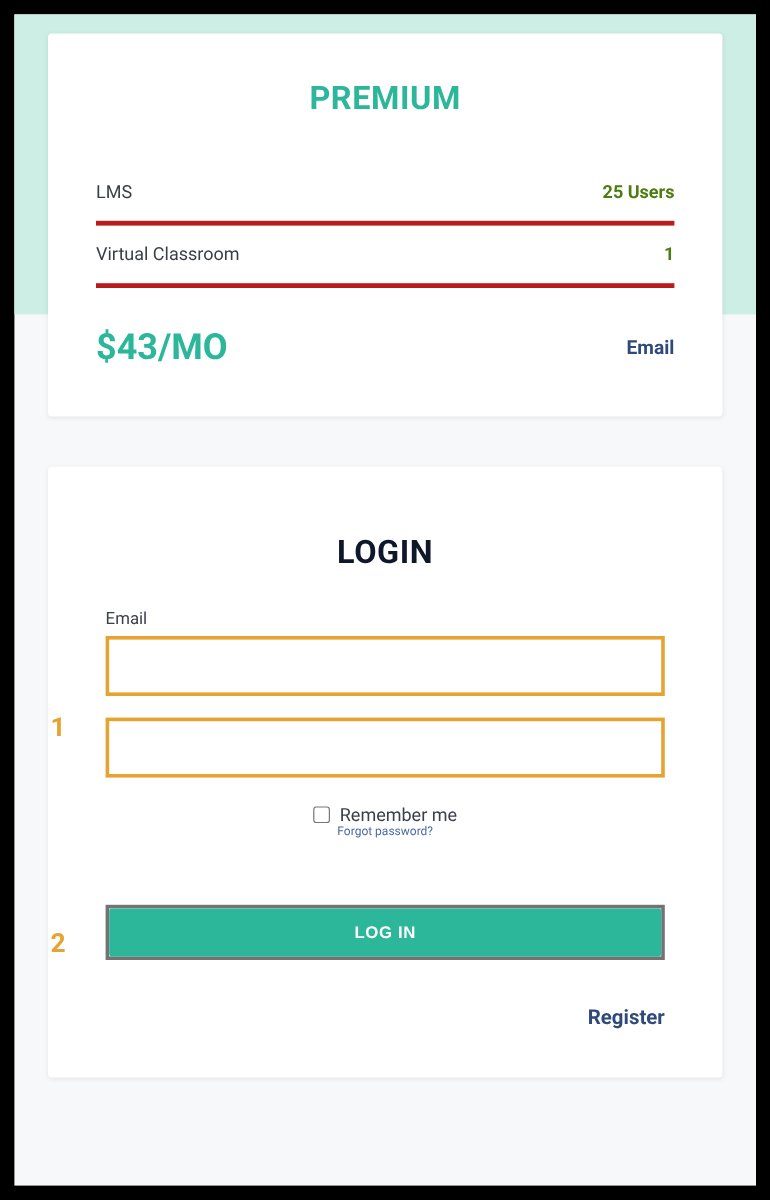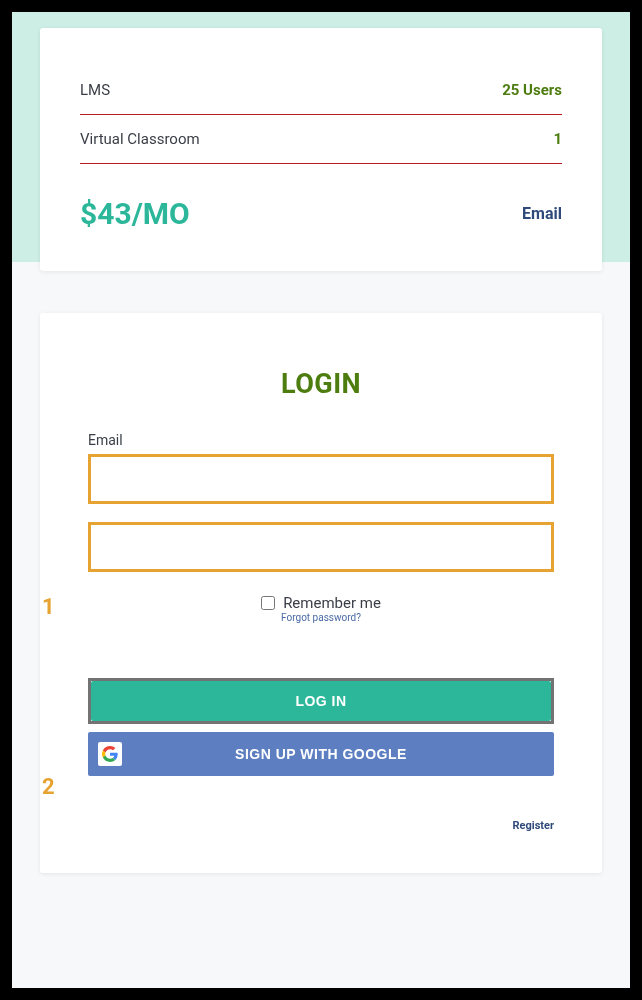--- a/index.html
+++ b/index.html
@@ -41,21 +41,21 @@
     font-size: 27px;
     font-weight: 700;
     letter-spacing: 0.5px;
     margin-bottom: 38px;
   }
   .plan-row {
     display: flex;
     justify-content: space-between;
     align-items: center;
     padding: 15px 0;
-    border-bottom: 1px solid #b91c1c;
+    border-bottom: 4px solid #b91c1c;
     font-size: 15px;
     color: #3a3f47;
   }
   .plan-row .label { font-weight: 400; }
   .plan-row .value { font-weight: 700; color: #4d7c0f; }
   .plan-footer {
     display: flex;
     justify-content: space-between;
     align-items: center;
     margin-top: 32px;
@@ -73,21 +73,21 @@
   }
   .login-card {
     background: #fff;
     border-radius: 3px;
     box-shadow: 0 1px 4px rgba(0,0,0,0.08);
     padding: 55px 48px 40px 48px;
     position: relative;
   }
   .login-title {
     text-align: center;
-    color: #4d7c0f;
+    color: #0f172a;
     font-size: 27px;
     font-weight: 700;
     letter-spacing: 0.5px;
     margin-bottom: 32px;
   }
   .field-label {
     font-size: 14px;
     color: #3a3f47;
     margin-bottom: 6px;
     display: block;
@@ -165,21 +165,21 @@
     align-items: center;
     justify-content: center;
   }
   .register-row {
     text-align: right;
     margin-top: 38px;
   }
   .register-link {
     color: #2f4a7a;
     font-weight: 700;
-    font-size: 11px;
+    font-size: 17px;
     cursor: pointer;
   }
   .callout {
     position: absolute;
     left: 30px;
     color: #e6a332;
     font-weight: 700;
     font-size: 22px;
     z-index: 2;
   }
@@ -191,20 +191,21 @@
 
 <div class="frame">
   <div class="teal-band"></div>
 
   <span class="callout callout-1">1</span>
   <span class="callout callout-2">2</span>
 
   <div class="content">
 
     <div class="card">
+      <div class="plan-title">PREMIUM</div>
 
       <div class="plan-row">
         <span class="label">LMS</span>
         <span class="value">25 Users</span>
       </div>
       <div class="plan-row">
         <span class="label">Virtual Classroom</span>
         <span class="value">1</span>
       </div>
 
@@ -227,31 +228,20 @@
           <input type="checkbox" style="">
           <span>Remember me</span>
         </label>
         <span class="forgot-link">Forgot password?</span>
       </div>
 
       <div class="btn-login-wrap">
         <button class="btn btn-login">LOG IN</button>
       </div>
 
-      <button class="btn btn-google">
-        <span class="google-icon">
-          <svg width="16" height="16" viewBox="0 0 48 48">
-            <path fill="#EA4335" d="M24 9.5c3.54 0 6.71 1.22 9.21 3.6l6.85-6.85C35.9 2.38 30.47 0 24 0 14.62 0 6.51 5.38 2.56 13.22l7.98 6.19C12.43 13.72 17.74 9.5 24 9.5z"></path>
-            <path fill="#4285F4" d="M46.98 24.55c0-1.57-.15-3.09-.38-4.55H24v9.02h12.94c-.58 2.96-2.26 5.48-4.78 7.18l7.73 6c4.51-4.18 7.09-10.36 7.09-17.65z"></path>
-            <path fill="#FBBC05" d="M10.53 28.59c-.48-1.45-.76-2.99-.76-4.59s.27-3.14.76-4.59l-7.98-6.19C.92 16.46 0 20.12 0 24c0 3.88.92 7.54 2.56 10.78l7.97-6.19z"></path>
-            <path fill="#34A853" d="M24 48c6.48 0 11.93-2.13 15.89-5.81l-7.73-6c-2.15 1.45-4.92 2.3-8.16 2.3-6.26 0-11.57-4.22-13.47-9.91l-7.98 6.19C6.51 42.62 14.62 48 24 48z"></path>
-          </svg>
-        </span>
-        <span>SIGN UP WITH GOOGLE</span>
-      </button>
 
       <div class="register-row">
         <span class="register-link">Register</span>
       </div>
     </div>
 
   </div>
 </div>
 
 </body></html>

